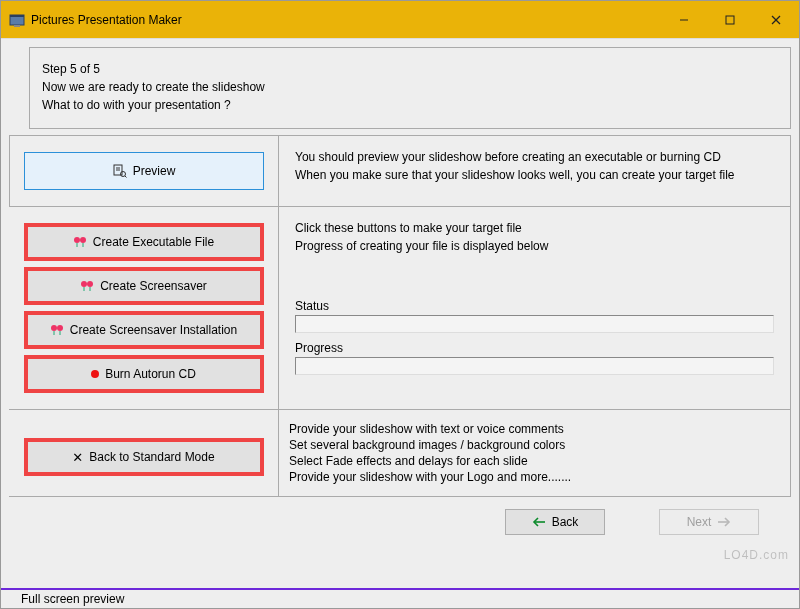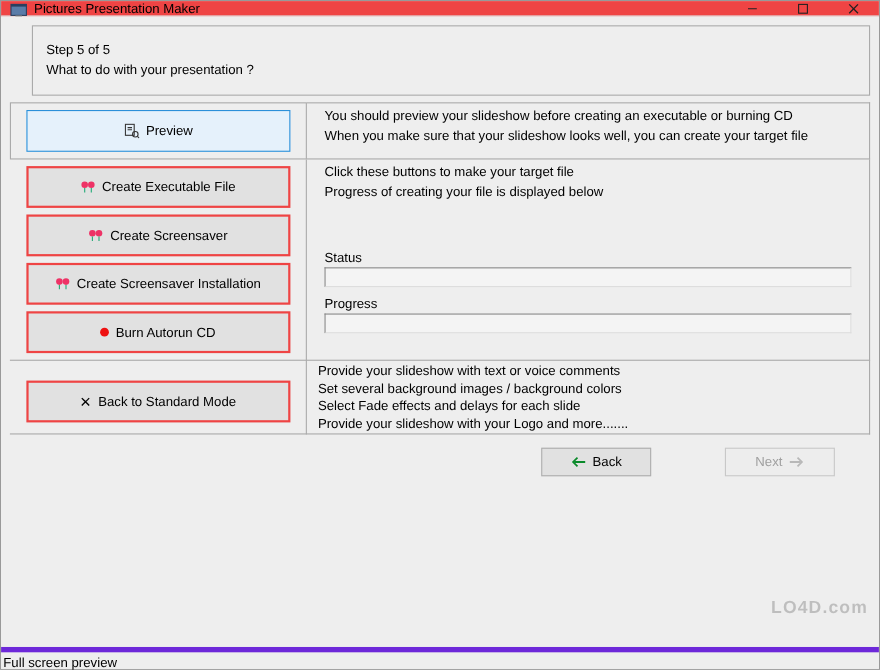--- a/index.html
+++ b/index.html
@@ -1,45 +1,45 @@
 <!DOCTYPE html>
 <html><head>
 <meta charset="utf-8">
 <style>
 * { box-sizing: border-box; margin: 0; padding: 0; }
 html, body { width: 800px; height: 609px; overflow: hidden; font-family: "Segoe UI", Tahoma, sans-serif; font-size: 12px; background: #fff; }
 .window { width: 800px; height: 609px; border: 1px solid #999; display: flex; flex-direction: column; background: #fff; }
-.titlebar { height: 14px; display: flex; border-bottom: 1px solid #ddd; background: #ef4444; }
+.titlebar { height: 38px; display: flex; align-items: center; border-bottom: 1px solid #ddd; background: #eab308; }
 .titlebar .app-icon { width: 16px; height: 16px; margin: 0 6px 0 8px; }
 .titlebar .title { flex: 1; font-size: 12px; color: #000; }
 .winbtns { display: flex; height: 100%; }
 .winbtn { width: 46px; display: flex; align-items: center; justify-content: center; color: #222; }
 .content { flex: 1; background: #eeeeee; padding: 8px; display: flex; flex-direction: column; position: relative; }
 .panel { border: 1px solid #aaa; background: #eeeeee; }
 .head { padding: 10px 12px 12px 12px; margin-left: 20px; }
 .head div { margin: 4px 0; color: #000; }
 .grid { display: grid; grid-template-columns: 270px 1fr; grid-template-rows: auto auto auto; margin-top: 6px; }
-.cell { border: 1px solid #aaa; padding: 0 10px; }
+.cell { border: 1px solid #aaa; padding: 10px 10px; }
 .grid .cell + .cell { border-left: none; }
-.bigbtn { width: 240px; height: 38px; margin: 6px auto; display: flex; align-items: center; justify-content: center; gap: 6px; background: #e1e1e1; border: 2px solid #ef4444; color: #000; cursor: default; font-size: 12px; }
+.bigbtn { width: 240px; height: 38px; margin: 6px auto; display: flex; align-items: center; justify-content: center; gap: 6px; background: #e1e1e1; border: 4px solid #ef4444; color: #000; cursor: default; font-size: 12px; }
 .bigbtn.primary { background: #e5f1fb; border: 1px solid #2b90d9; }
 .bigbtn .ico { display: inline-flex; align-items: center; justify-content: center; }
 .rtext { color: #000; margin: 4px 0 4px 6px; }
 .label { color: #000; margin: 6px 0 2px 6px; }
 .sunken { height: 18px; border: 1px solid #888; border-right-color: #ddd; border-bottom-color: #ddd; background: #f4f4f4; margin: 0 6px 8px 6px; }
 .bold { font-weight: bold; margin: 2px 0 6px 6px; }
 .bullets { }
 .bullets div { margin: 2px 0; }
 .navrow { position: relative; height: 40px; margin-top: 4px; }
 .navbtn { position: absolute; bottom: 6px; width: 100px; height: 26px; display: flex; align-items: center; justify-content: center; gap: 6px; background: #e1e1e1; border: 1px solid #adadad; font-size: 12px; }
-.navbtn.back { right: 199px; }
+.navbtn.back { right: 186px; }
 .navbtn.next { right: 32px; color: #a0a0a0; background: #ededed; border-color: #c8c8c8; }
 .navbtn.next .arrow { color: #b8b8b8; }
-.statusbar { height: 20px; border-top: 5px solid #6d28d9; background: #eeeeee; padding: 2px 2px; font-size: 12px; color: #000; }
-.watermark { position: absolute; right: 10px; bottom: 26px; color: rgba(0,0,0,0.2); font-size: 16px; letter-spacing: 1px; font-weight: 700; pointer-events: none; }
+.statusbar { height: 20px; border-top: 2px solid #6d28d9; background: #eeeeee; padding: 2px 20px; font-size: 12px; color: #000; }
+.watermark { position: absolute; right: 10px; bottom: 26px; color: rgba(0,0,0,0.2); font-size: 12px; letter-spacing: 1px; font-weight: 400; pointer-events: none; }
 svg { display: block; }
 .flower { width: 14px; height: 12px; }
 .reddot { width: 8px; height: 8px; border-radius: 50%; background: #e11; }
 .xmark { font-size: 13px; line-height: 1; }
 .green { color: #0a8a2a; }
 </style>
 </head>
 <body>
 
 <div class="window">
@@ -68,20 +68,21 @@
             <line x1="1" y1="1" x2="9" y2="9" stroke="#222" stroke-width="1.2"></line>
             <line x1="9" y1="1" x2="1" y2="9" stroke="#222" stroke-width="1.2"></line>
           </svg>
       </div>
     </div>
   </div>
 
   <div class="content">
     <div class="panel head">
       <div>Step 5 of 5</div>
+      <div>Now we are ready to create the slideshow</div>
       <div>What to do with your presentation ?</div>
     </div>
 
     <div class="grid">
 
       <div class="cell">
         <div class="bigbtn primary">
           <span class="ico">
             <svg width="14" height="14" viewBox="0 0 14 14">
                 <rect x="1" y="1" width="8" height="10" fill="none" stroke="#333"></rect>

